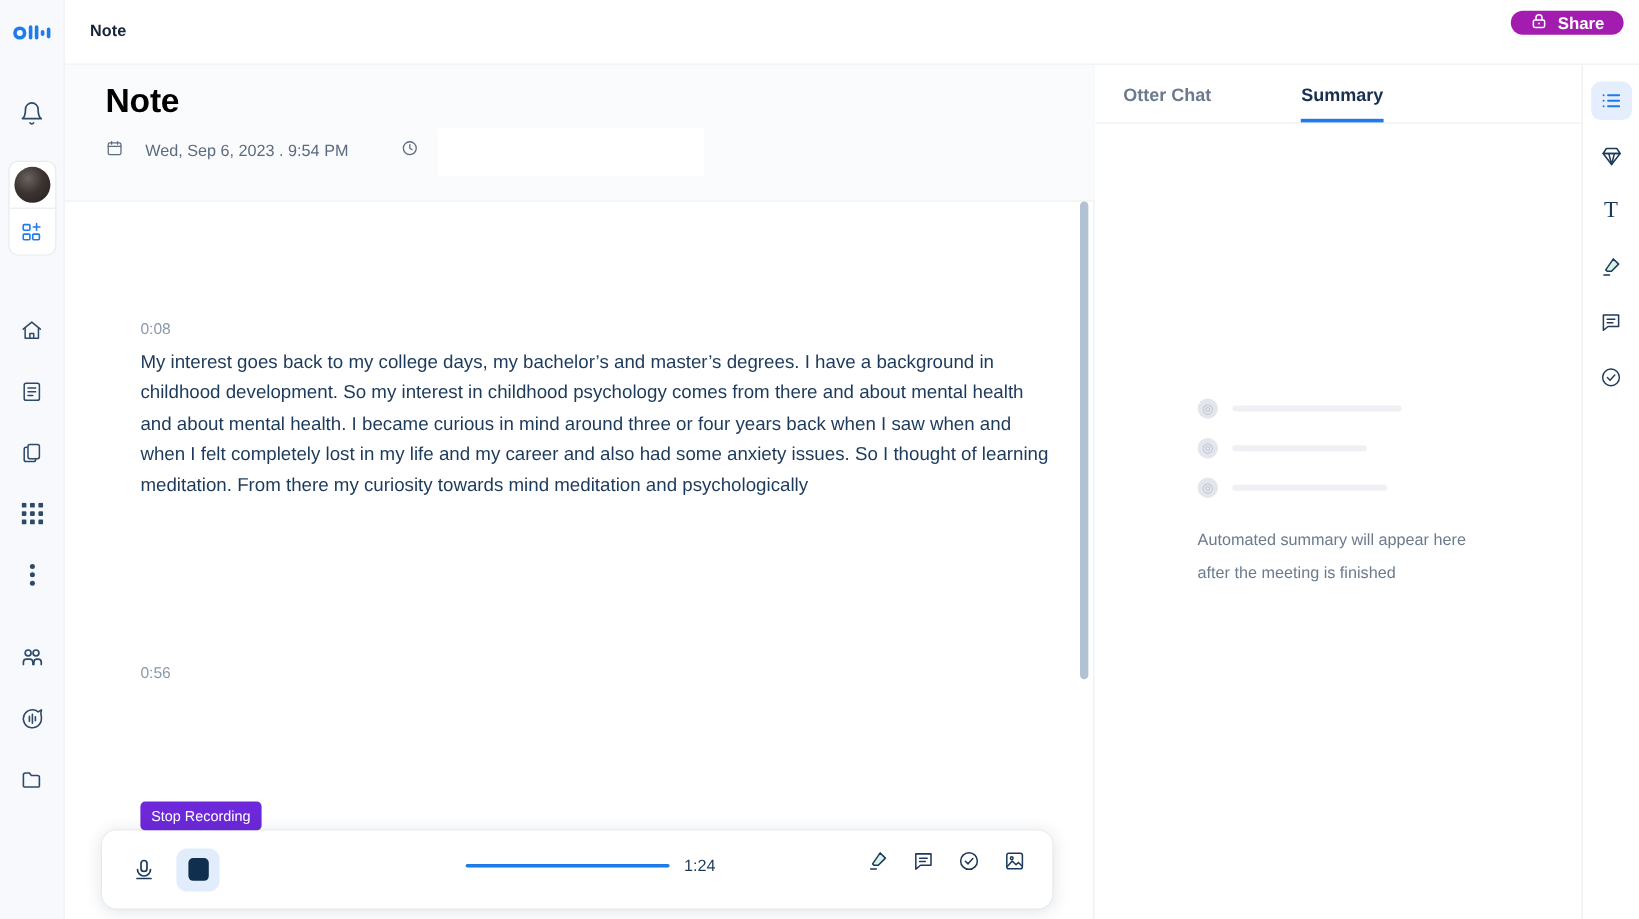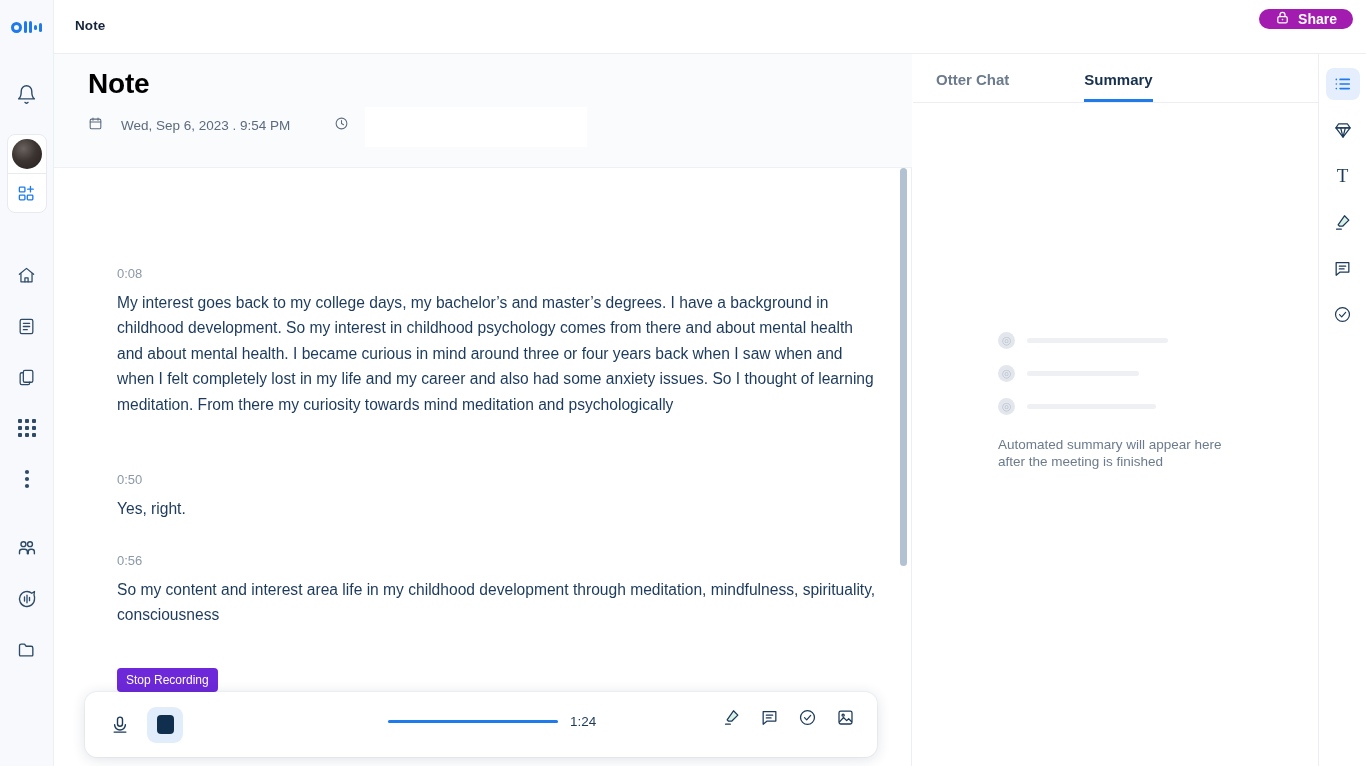--- a/index.html
+++ b/index.html
@@ -198,21 +198,21 @@
     background: #e3e7ed;
     display: flex; align-items: center; justify-content: center;
     color: #b9c1cc; font-size: 11px;
   }
   .skel-line { height: 5px; background: #eef0f4; border-radius: 3px; }
   .skel-l1 { width: 141px; }
   .skel-l2 { width: 112px; }
   .skel-l3 { width: 129px; }
   .empty-text {
     margin-top: 21px; width: 240px;
-    font-size: 13.5px; line-height: 17px; color: #6b7b8d;
+    font-size: 13.5px; line-height: 28px; color: #6b7b8d;
   }
 
   
   .right-rail {
     position: absolute; left: 1318px; top: 54px;
     width: 48px; height: 712px;
     background: #ffffff; border-left: 1px solid #ebeef3;
     display: flex; flex-direction: column; align-items: center;
     padding-top: 14px; gap: 14px;
   }
@@ -359,27 +359,22 @@
         <span>1:23</span>
       </div>
       <div class="meta-box"></div>
     </div>
 
     <div class="transcript">
       <div class="seg seg-1">
         <div class="seg-time">0:08</div>
         <div class="seg-text">My interest goes back to my college days, my bachelor’s and master’s degrees. I have a background in childhood development. So my interest in childhood psychology comes from there and about mental health and about mental health. I became curious in mind around three or four years back when I saw when and when I felt completely lost in my life and my career and also had some anxiety issues. So I thought of learning meditation. From there my curiosity towards mind meditation and psychologically</div>
       </div>
-      <div class="seg seg-2">
-        <div class="seg-time">0:50</div>
-        <div class="seg-text">Yes, right.</div>
-      </div>
       <div class="seg seg-3">
         <div class="seg-time">0:56</div>
-        <div class="seg-text">So my content and interest area life in my childhood development through meditation, mindfulness, spirituality, consciousness</div>
       </div>
     </div>
   </div>
 
   <div class="vscroll"></div>
 
   <div class="tooltip">Stop Recording</div>
 
   <div class="recbar">
     <div class="mic-btn">

